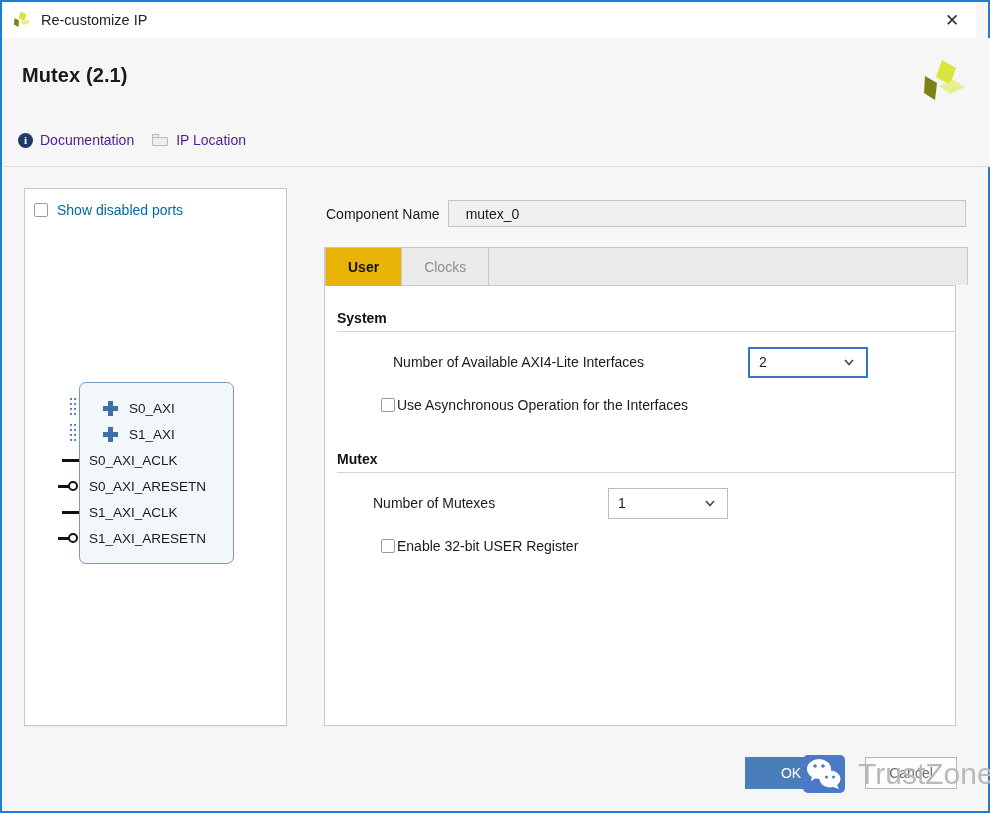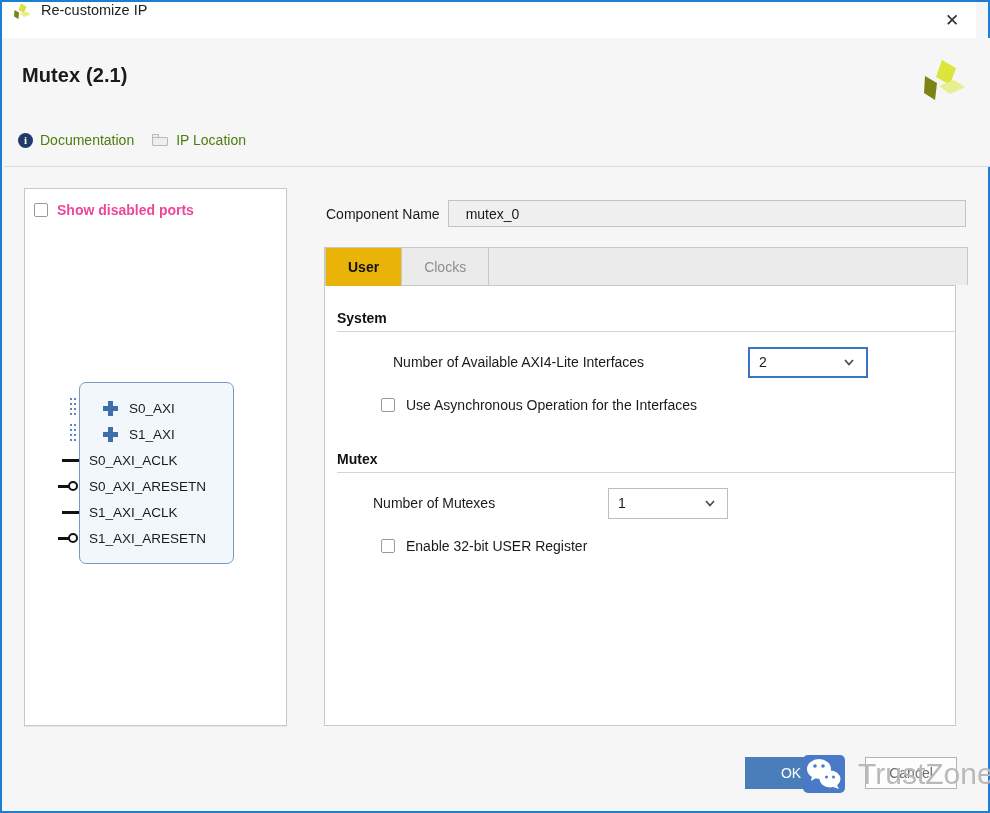--- a/index.html
+++ b/index.html
@@ -28,21 +28,21 @@
   }
 
   
   .titlebar {
     position: absolute;
     left: 0; top: 0;
     width: 974px;
     height: 36px;
     background: #ffffff;
     display: flex;
-    align-items: flex-start;
+    align-items: center;
   }
   .titlebar-icon {
     margin-left: 10px;
     width: 20px; height: 20px;
     position: relative;
   }
   .title-text {
     margin-left: 9px;
     font-size: 14.5px;
     color: #222;
@@ -94,21 +94,21 @@
     gap: 18px;
   }
   .link-item {
     display: flex;
     align-items: center;
     gap: 7px;
     cursor: pointer;
   }
   .link-label {
     font-size: 14px;
-    color: #4d7c0f;
+    color: #4c1d95;
   }
   .info-icon {
     width: 15px; height: 15px;
     border-radius: 50%;
     background: #1f3a66;
     color: #ffffff;
     font-size: 11px;
     font-weight: bold;
     display: flex;
     align-items: center;
@@ -161,22 +161,21 @@
   .cbox {
     width: 14px; height: 14px;
     border: 1px solid #9a9a9a;
     border-radius: 2px;
     background: #ffffff;
     box-sizing: border-box;
     flex: 0 0 auto;
   }
   .cbox-label {
     font-size: 14px;
-    color: #ec4899;
-    font-weight: bold;
+    color: #0369a1;
   }
 
   
   .ip-block {
     position: absolute;
     left: 54px; top: 193px;
     width: 155px;
     height: 182px;
     background: #f2f7fc;
     border: 1px solid #7798c4;
@@ -370,21 +369,21 @@
   .combo-arrow {
     position: absolute;
     right: 11px;
     width: 12px; height: 12px;
   }
   .combo-arrow svg { display: block; }
 
   .check-row {
     display: flex;
     align-items: center;
-    gap: 11px;
+    gap: 2px;
     height: 30px;
     cursor: pointer;
   }
   .check-label {
     font-size: 14px;
     color: #1a1a1a;
   }
 
   
   .btn {

